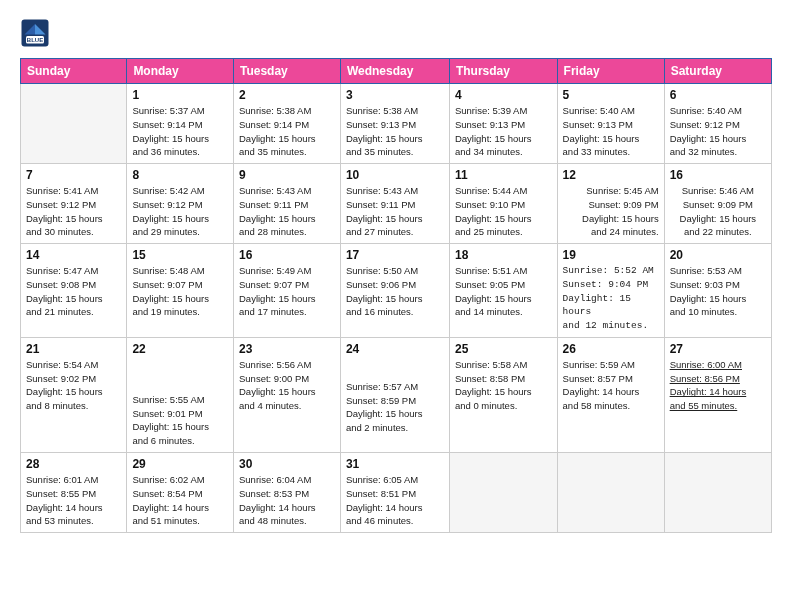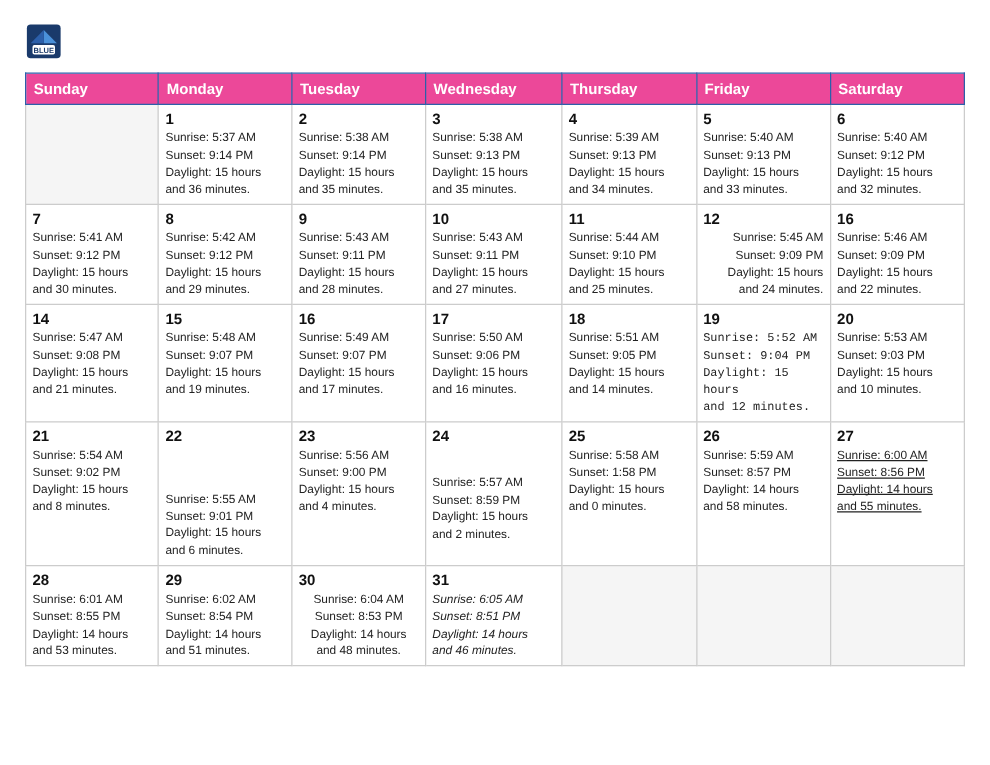--- a/index.html
+++ b/index.html
@@ -204,21 +204,21 @@
           </td>
           <td>
             <span class="day-number">12</span>
             <div class="day-info" style="white-space: pre-line; text-align: right;">Sunrise: 5:45 AM
 Sunset: 9:09 PM
 Daylight: 15 hours
 and 24 minutes.</div>
           </td>
           <td>
             <span class="day-number">16</span>
-            <div class="day-info" style="white-space: pre-line;">Sunrise: 5:46 AM
+            <div class="day-info" style="white-space: pre-line; text-align: center;">Sunrise: 5:46 AM
 Sunset: 9:09 PM
 Daylight: 15 hours
 and 22 minutes.</div>
           </td>
         </tr>
         <tr>
           <td>
             <span class="day-number">14</span>
             <div class="day-info" style="white-space: pre-line;">Sunrise: 5:47 AM
 Sunset: 9:08 PM
@@ -293,21 +293,21 @@
           <td>
             <span class="day-number">24</span>
             <div class="day-info" style="white-space: pre-line; margin-top: 24px;">Sunrise: 5:57 AM
 Sunset: 8:59 PM
 Daylight: 15 hours
 and 2 minutes.</div>
           </td>
           <td>
             <span class="day-number">25</span>
             <div class="day-info" style="white-space: pre-line;">Sunrise: 5:58 AM
-Sunset: 1:58 PM
+Sunset: 8:58 PM
 Daylight: 15 hours
 and 0 minutes.</div>
           </td>
           <td>
             <span class="day-number">26</span>
             <div class="day-info" style="white-space: pre-line;">Sunrise: 5:59 AM
 Sunset: 8:57 PM
 Daylight: 14 hours
 and 58 minutes.</div>
           </td>
@@ -329,28 +329,28 @@
           </td>
           <td>
             <span class="day-number">29</span>
             <div class="day-info" style="white-space: pre-line;">Sunrise: 6:02 AM
 Sunset: 8:54 PM
 Daylight: 14 hours
 and 51 minutes.</div>
           </td>
           <td>
             <span class="day-number">30</span>
-            <div class="day-info" style="white-space: pre-line; text-align: center;">Sunrise: 6:04 AM
+            <div class="day-info" style="white-space: pre-line;">Sunrise: 6:04 AM
 Sunset: 8:53 PM
 Daylight: 14 hours
 and 48 minutes.</div>
           </td>
           <td>
             <span class="day-number">31</span>
-            <div class="day-info" style="white-space: pre-line; font-style: italic;">Sunrise: 6:05 AM
+            <div class="day-info" style="white-space: pre-line;">Sunrise: 6:05 AM
 Sunset: 8:51 PM
 Daylight: 14 hours
 and 46 minutes.</div>
           </td>
           <td class="empty"></td>
           <td class="empty"></td>
           <td class="empty"></td>
         </tr>
       </tbody>
   </table>

